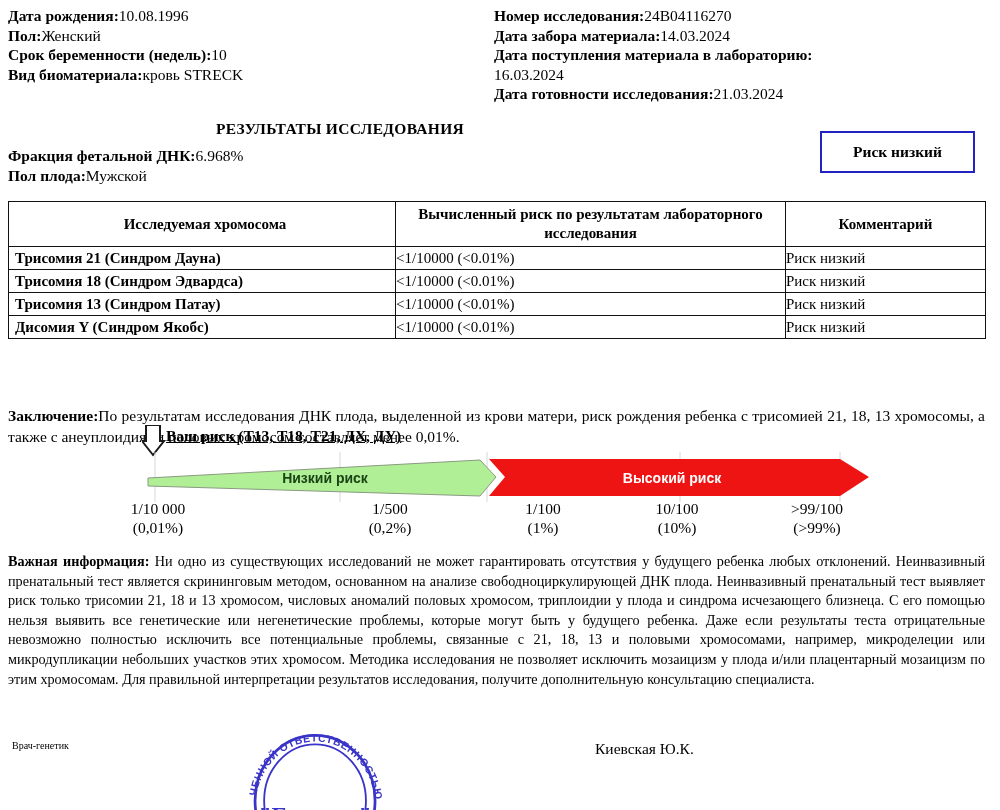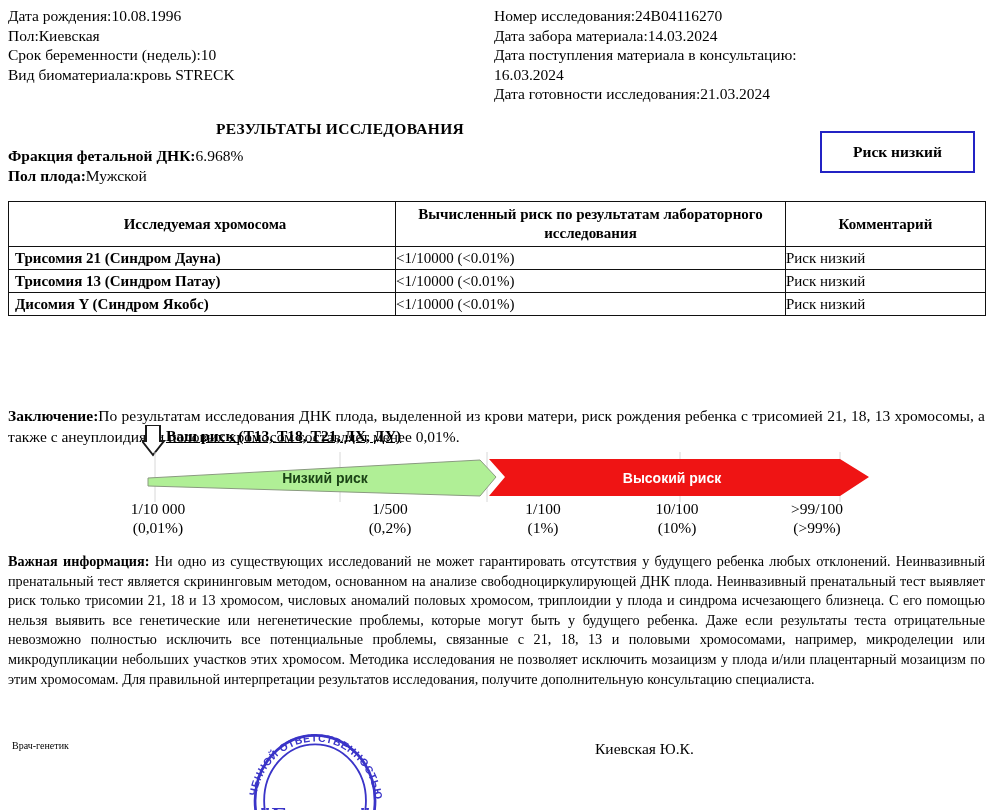--- a/index.html
+++ b/index.html
@@ -23,21 +23,21 @@
     height: 108px;
   }
   .hdr-col {
     position: absolute;
     font-size: 15.5px;
     line-height: 19.5px;
   }
   .hdr-left  { left: 8px;  width: 480px; }
   .hdr-right { left: 494px; width: 500px; }
   .hdr-line { white-space: nowrap; }
-  .hdr-line .lbl { font-weight: normal; }
+  .hdr-line .lbl { font-weight: bold; }
   .hdr-line .val { font-weight: normal; }
   .hdr-sub { font-weight: normal; }
 
   
   .results-title {
     position: absolute;
     top: 120px;
     left: 0; right: 0;
     text-align: center;
     font-size: 15.5px;
@@ -203,39 +203,39 @@
 </style>
 </head>
 <body>
 
 <div class="header">
   <div class="hdr-col hdr-left">
     <div class="hdr-line">
       <span class="lbl">Дата рождения:</span><span class="val">10.08.1996</span>
     </div>
     <div class="hdr-line">
-      <span class="lbl">Пол:</span><span class="val">Киевская</span>
+      <span class="lbl">Пол:</span><span class="val">Женский</span>
     </div>
     <div class="hdr-line">
       <span class="lbl">Срок беременности (недель):</span><span class="val">10</span>
     </div>
     <div class="hdr-line">
       <span class="lbl">Вид биоматериала:</span><span class="val">кровь STRECK</span>
     </div>
   </div>
 
   <div class="hdr-col hdr-right">
     <div class="hdr-line">
       <span class="lbl">Номер исследования:</span><span class="val">24B04116270</span>
     </div>
     <div class="hdr-line">
       <span class="lbl">Дата забора материала:</span><span class="val">14.03.2024</span>
     </div>
     <div class="hdr-line">
-      <span class="lbl">Дата поступления материала в консультацию:</span>
+      <span class="lbl">Дата поступления материала в лабораторию:</span>
     </div>
     <div class="hdr-line hdr-sub">16.03.2024</div>
     <div class="hdr-line">
       <span class="lbl">Дата готовности исследования:</span><span class="val">21.03.2024</span>
     </div>
   </div>
 </div>
 
 <div class="results-title">
   <span class="title-shift">РЕЗУЛЬТАТЫ ИССЛЕДОВАНИЯ</span>
@@ -263,20 +263,25 @@
   <thead>
     <tr>
       <th class="c1">Исследуемая хромосома</th>
       <th class="c2">Вычисленный риск по результатам лабораторного исследования</th>
       <th class="c3">Комментарий</th>
     </tr>
   </thead>
   <tbody>
     <tr>
       <td class="c1">Трисомия 21 (Синдром Дауна)</td>
+      <td class="c2">&lt;1/10000 (&lt;0.01%)</td>
+      <td class="c3">Риск низкий</td>
+    </tr>
+    <tr>
+      <td class="c1">Трисомия 18 (Синдром Эдвардса)</td>
       <td class="c2">&lt;1/10000 (&lt;0.01%)</td>
       <td class="c3">Риск низкий</td>
     </tr>
     <tr>
       <td class="c1">Трисомия 13 (Синдром Патау)</td>
       <td class="c2">&lt;1/10000 (&lt;0.01%)</td>
       <td class="c3">Риск низкий</td>
     </tr>
     <tr>
       <td class="c1">Дисомия Y (Синдром Якобс)</td>

